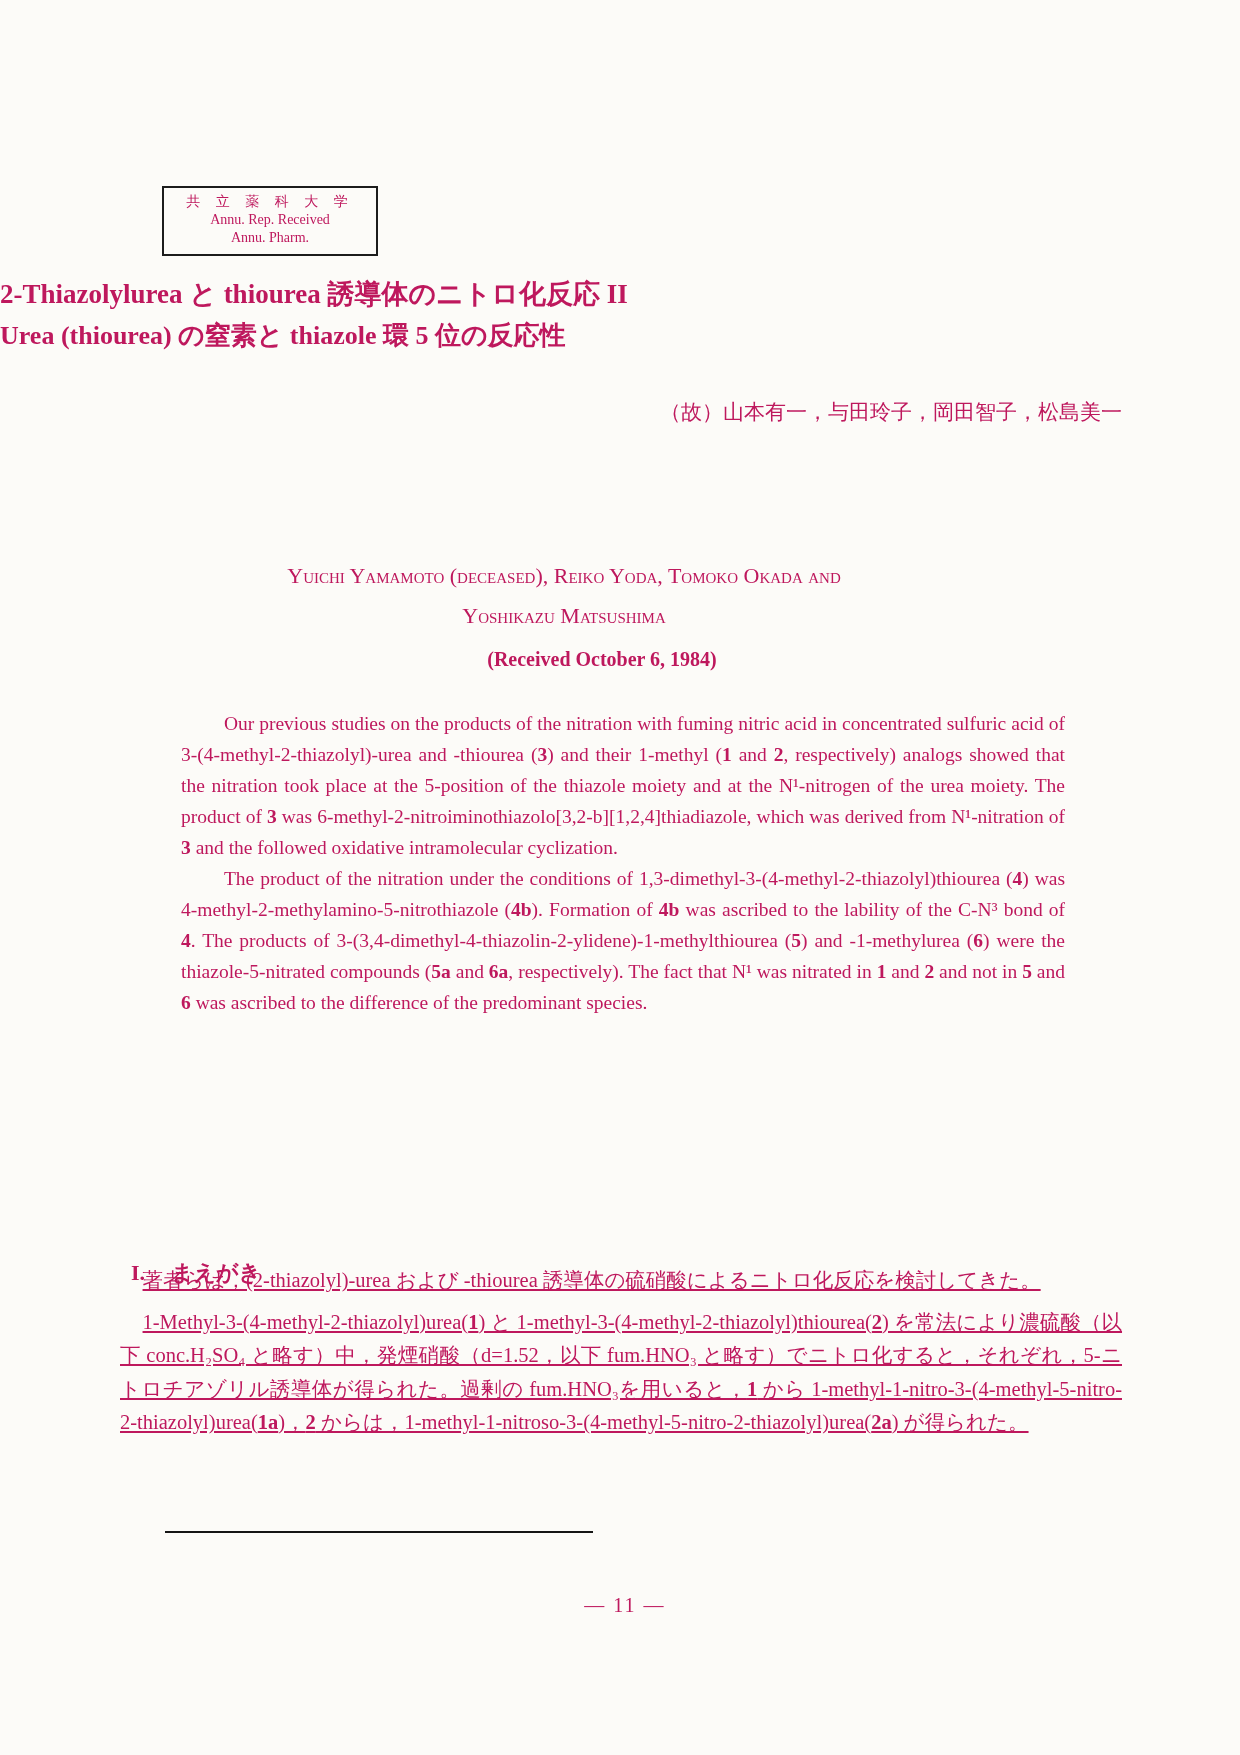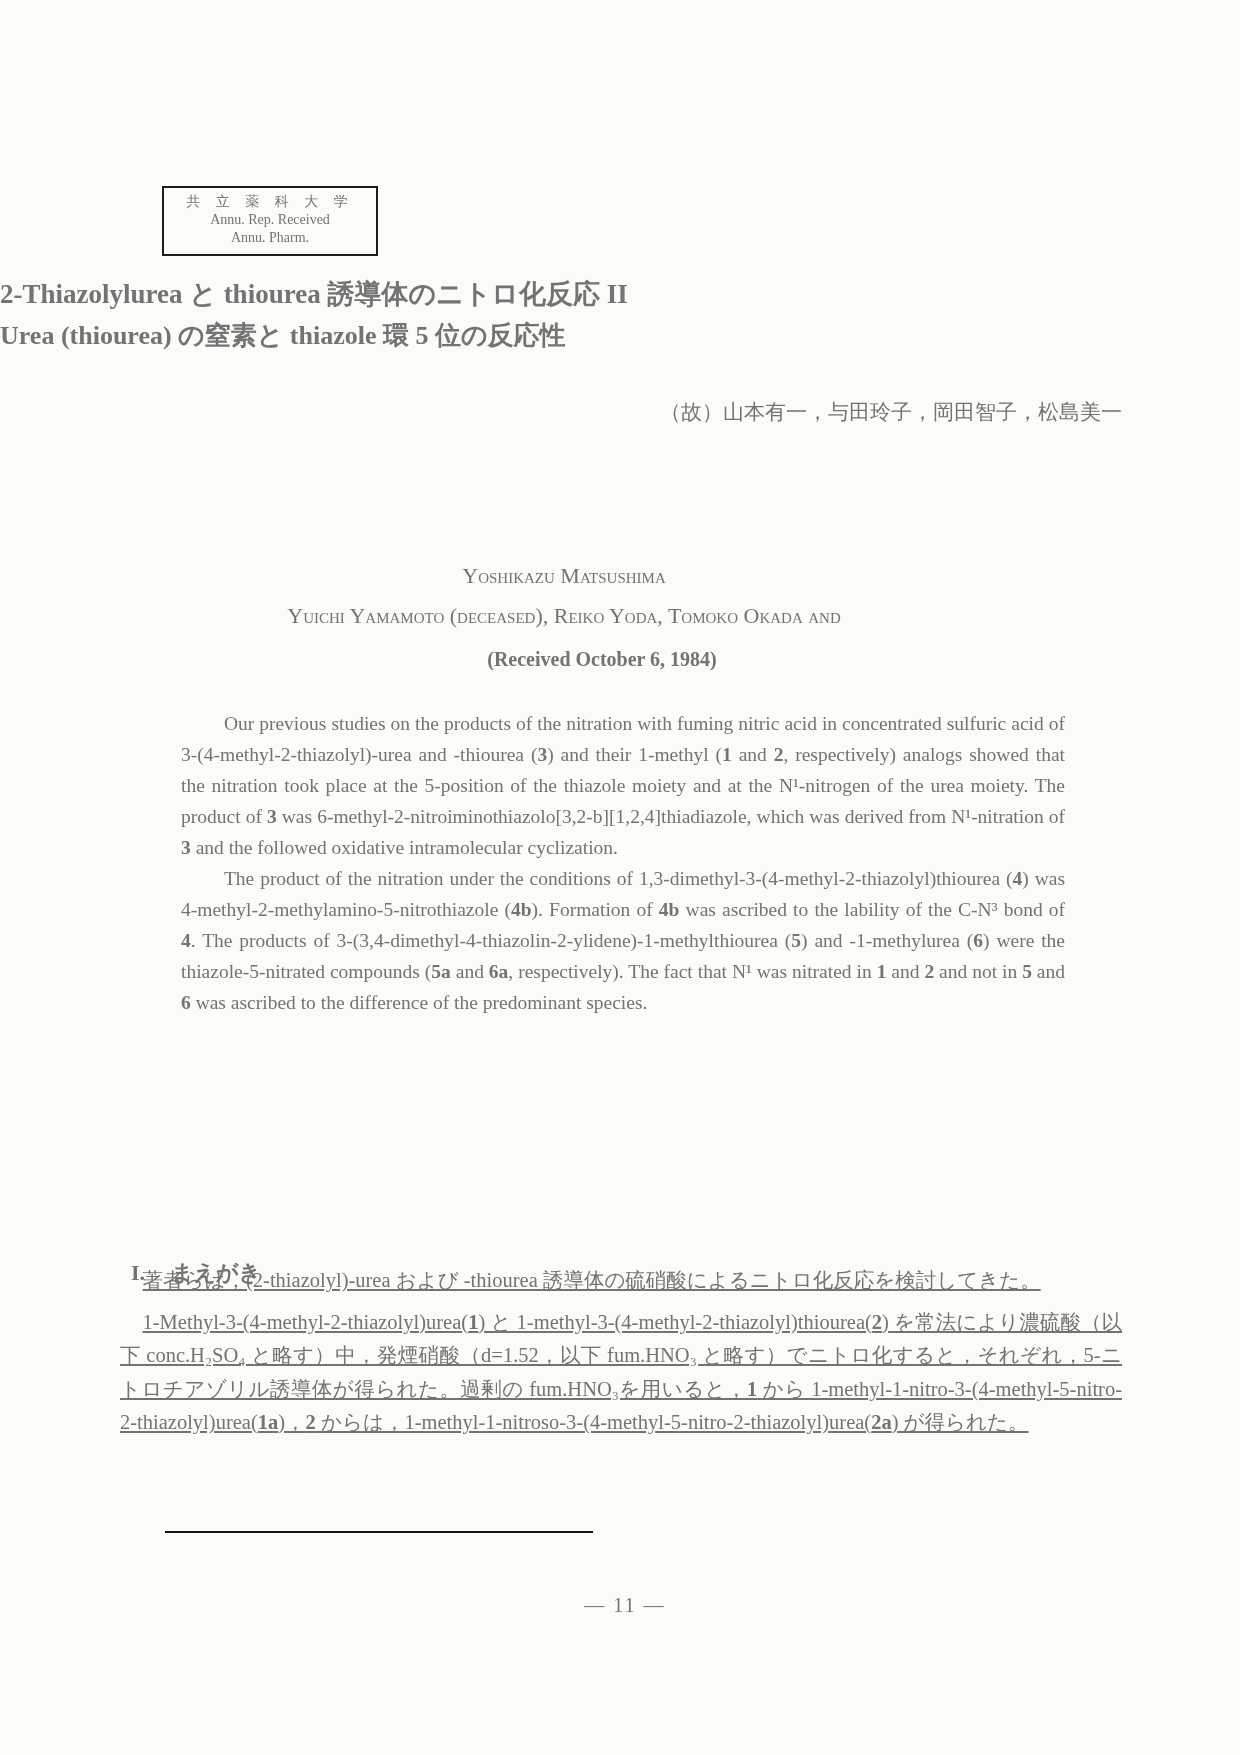--- a/index.html
+++ b/index.html
@@ -1,21 +1,21 @@
 <!DOCTYPE html>
 <html><head>
 <meta charset="utf-8">
 <style>
   html,body{margin:0;padding:0;background:#e8e8e6;}
   .page{
     position:relative;
     width:1240px;height:1755px;
     margin:0 auto;
     background:#fcfbf8;
-    color:#737373;
+    color:#be185d;
     font-family:"Liberation Serif", serif;
     overflow:hidden;
   }
   
   .stamp{
     position:absolute;left:162px;top:186px;width:204px;
     border:2px solid #1c1c1c;
     padding:5px 4px 6px 4px;
     text-align:center;
     font-size:14px;line-height:1.3;
@@ -78,22 +78,22 @@
   </div>
 
   <div class="title-block">
     <div class="title-line1">2-Thiazolylurea と thiourea 誘導体のニトロ化反応 II</div>
     <div class="title-line2">Urea (thiourea) の窒素と thiazole 環 5 位の反応性</div>
   </div>
 
   <div class="authors-ja">（故）山本有一，与田玲子，岡田智子，松島美一</div>
 
   <div class="authors-en">
+    <div>Yuichi Yamamoto (deceased), Reiko Yoda, Tomoko Okada and</div>
     <div>Yoshikazu Matsushima</div>
-    <div>Yuichi Yamamoto (deceased), Reiko Yoda, Tomoko Okada and</div>
   </div>
 
   <div class="received">(Received October 6, 1984)</div>
 
   <div class="abstract">
     <p>Our previous studies on the products of the nitration with fuming nitric acid in concentrated sulfuric acid of 3-(4-methyl-2-thiazolyl)-urea and -thiourea (<b>3</b>) and their 1-methyl (<b>1</b> and <b>2</b>, respectively) analogs showed that the nitration took place at the 5-position of the thiazole moiety and at the N¹-nitrogen of the urea moiety.  The product of <b>3</b> was 6-methyl-2-nitroiminothiazolo[3,2-b][1,2,4]thiadiazole, which was derived from N¹-nitration of <b>3</b> and the followed oxidative intramolecular cyclization.</p>
     <p>The product of the nitration under the conditions of 1,3-dimethyl-3-(4-methyl-2-thiazolyl)thiourea (<b>4</b>) was 4-methyl-2-methylamino-5-nitrothiazole (<b>4b</b>).  Formation of <b>4b</b> was ascribed to the lability of the C-N³ bond of <b>4</b>.  The products of 3-(3,4-dimethyl-4-thiazolin-2-ylidene)-1-methylthiourea (<b>5</b>) and -1-methylurea (<b>6</b>) were the thiazole-5-nitrated compounds (<b>5a</b> and <b>6a</b>, respectively).  The fact that N¹ was nitrated in <b>1</b> and <b>2</b> and not in <b>5</b> and <b>6</b> was ascribed to the difference of the predominant species.</p>
   </div>
 
   <div class="sec-heading">

